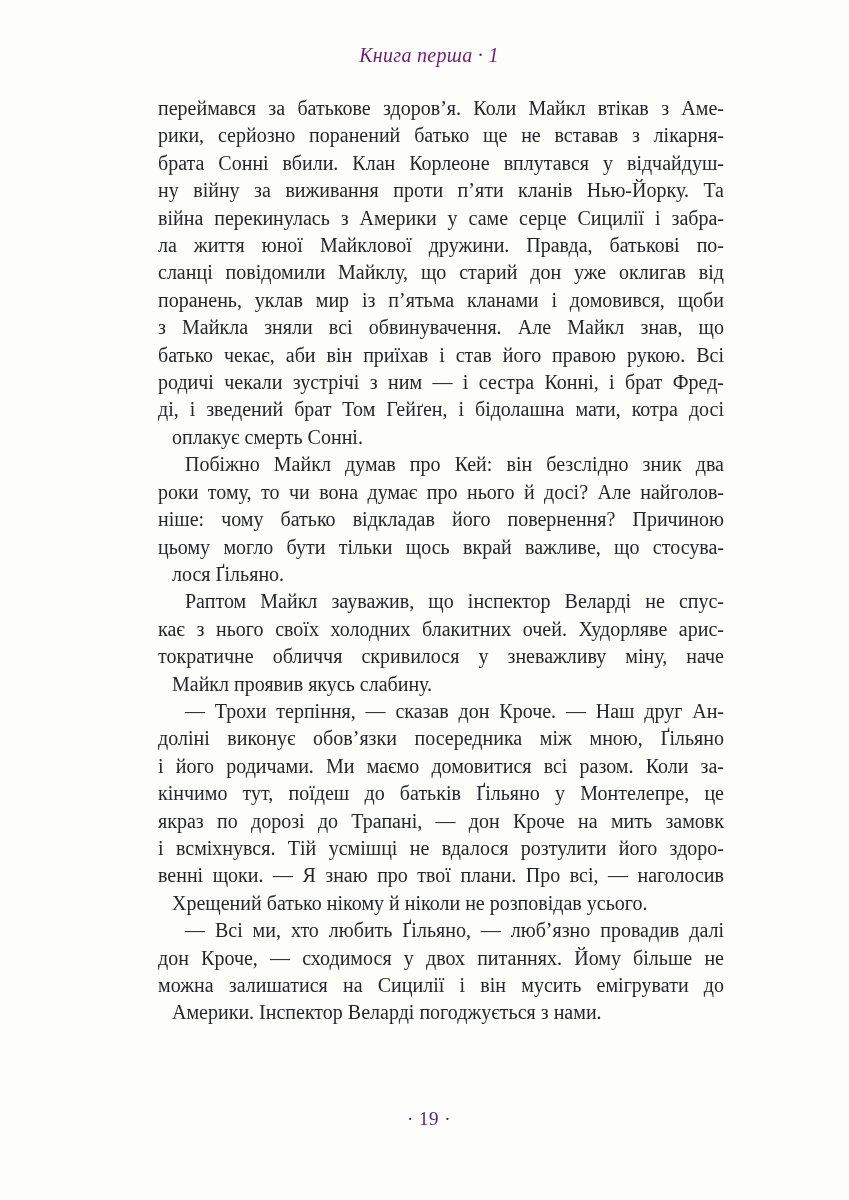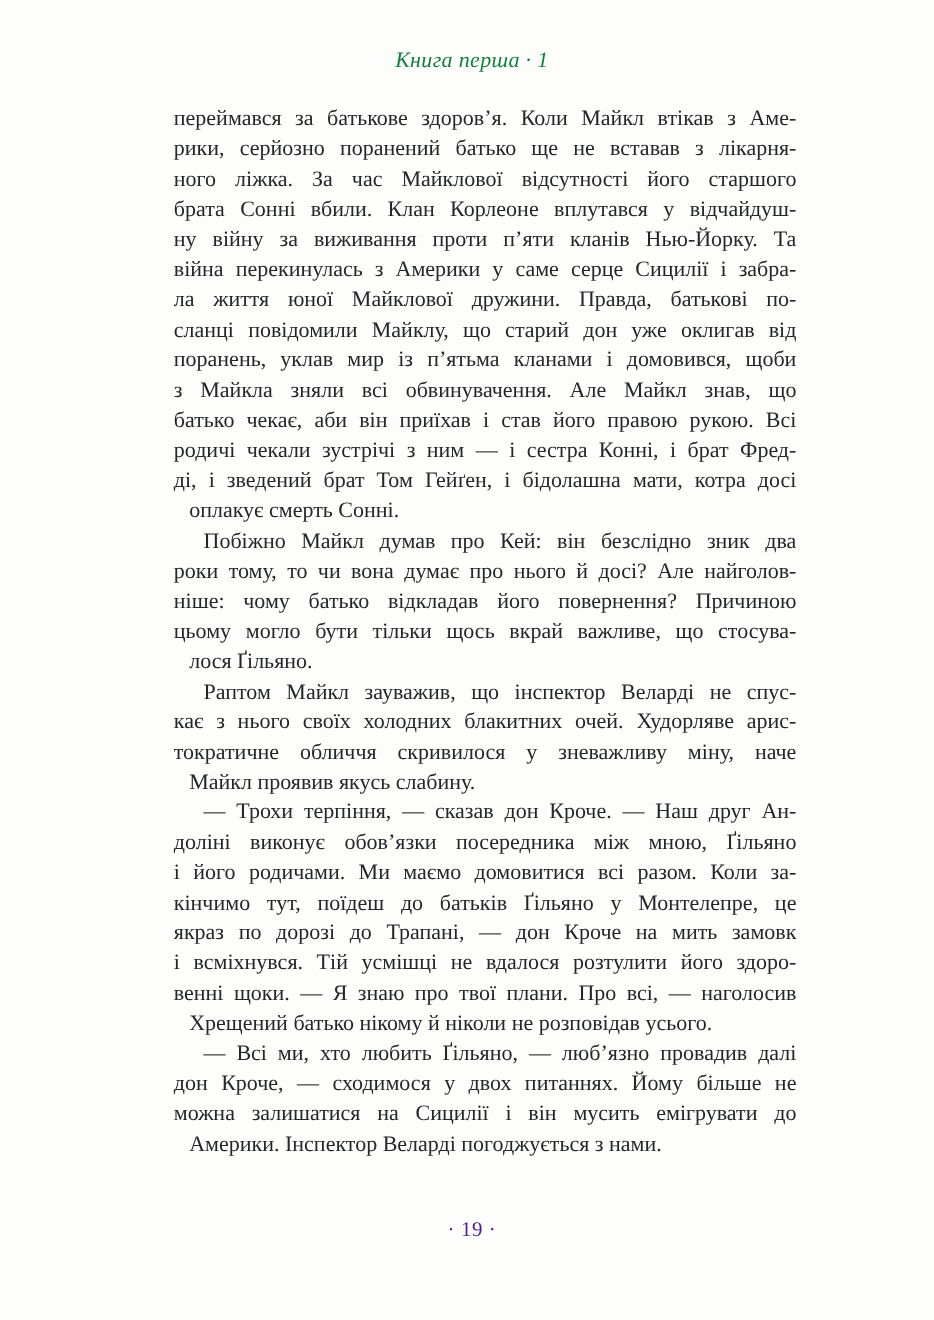--- a/index.html
+++ b/index.html
@@ -18,21 +18,21 @@
   }
   .running-head {
     position: absolute;
     top: 44px;
     left: 146px;
     width: 566px;
     text-align: center;
     font-style: italic;
     font-size: 20px;
     letter-spacing: 0.3px;
-    color: #15803d;
+    color: #701a75;
   }
   .body-text {
     position: absolute;
     top: 95px;
     left: 158px;
     width: 566px;
     font-size: 20px;
     line-height: 27.4px;
   }
   .paragraph { margin: 0; padding: 0; }
@@ -57,21 +57,20 @@
 </head>
 <body>
 
 <div class="page">
   <div class="running-head">Книга перша · 1</div>
 
   <div class="body-text">
       <div class="paragraph">
         <div class="line">переймався за батькове здоров’я. Коли Майкл втікав з Аме-</div>
         <div class="line">рики, серйозно поранений батько ще не вставав з лікарня-</div>
-        <div class="line">ного ліжка. За час Майклової відсутності його старшого</div>
         <div class="line">брата Сонні вбили. Клан Корлеоне вплутався у відчайдуш-</div>
         <div class="line">ну війну за виживання проти п’яти кланів Нью-Йорку. Та</div>
         <div class="line">війна перекинулась з Америки у саме серце Сицилії і забра-</div>
         <div class="line">ла життя юної Майклової дружини. Правда, батькові по-</div>
         <div class="line">сланці повідомили Майклу, що старий дон уже оклигав від</div>
         <div class="line">поранень, уклав мир із п’ятьма кланами і домовився, щоби</div>
         <div class="line">з Майкла зняли всі обвинувачення. Але Майкл знав, що</div>
         <div class="line">батько чекає, аби він приїхав і став його правою рукою. Всі</div>
         <div class="line">родичі чекали зустрічі з ним — і сестра Конні, і брат Фред-</div>
         <div class="line">ді, і зведений брат Том Гейґен, і бідолашна мати, котра досі</div>

